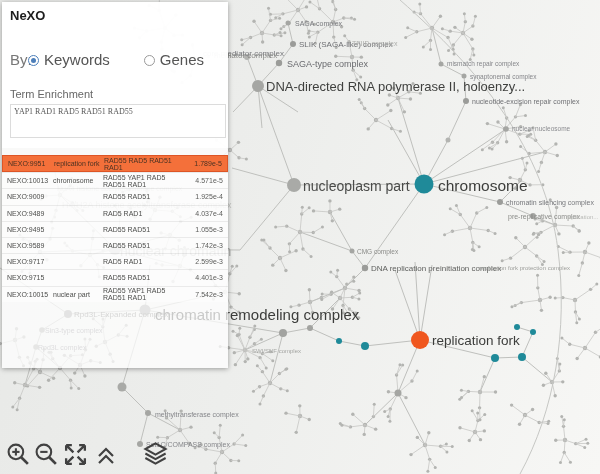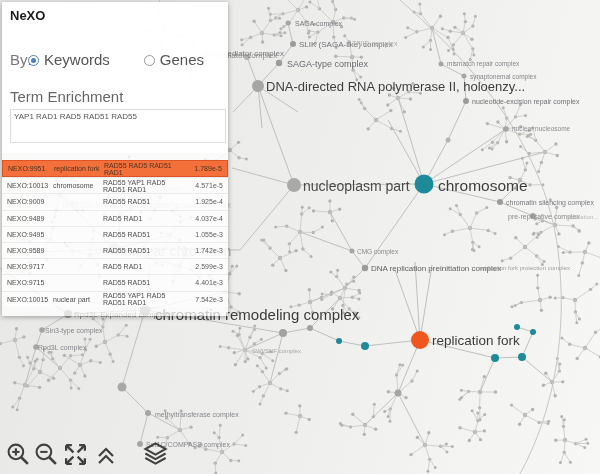--- a/index.html
+++ b/index.html
@@ -2,39 +2,39 @@
 <html><head>
 <meta charset="utf-8">
 <style>
   html,body{margin:0;padding:0;}
   body{width:600px;height:474px;overflow:hidden;font-family:"Liberation Sans",sans-serif;}
   #stage{position:relative;width:600px;height:474px;overflow:hidden;
          background:linear-gradient(105deg,#e7e8e6 0%,#edeeec 45%,#f7f7f5 100%);}
   #graph{position:absolute;left:0;top:0;z-index:1;}
 
   
-  #panel{position:absolute;left:2px;top:2px;width:226px;height:314px;z-index:5;
+  #panel{position:absolute;left:2px;top:2px;width:226px;height:366px;z-index:5;
          background:rgba(255,255,255,0.72);box-shadow:0 1px 5px rgba(0,0,0,0.35);}
   #panel-top{background:rgba(255,255,255,0.88);padding:4px 8px 6px 8px;}
   #app-title{font-size:13px;font-weight:bold;color:#1d1d1d;margin:2px 0 6px 0;}
   .search-row{display:flex;align-items:center;gap:9px;}
   #search-input{width:132px;height:18px;border:1px solid #c9c9c9;background:#fff;
                 font-size:8.5px;color:#333;padding:0 4px;outline:none;}
   #search-input::placeholder{color:#9a9a9a;}
   .icon-btn{width:16px;height:16px;display:inline-flex;align-items:center;justify-content:center;cursor:pointer;}
   .radio-row{display:flex;align-items:center;margin-top:28px;font-size:15px;color:#555;}
   .radio-row .by{width:18px;color:#777;}
   .radio{width:9px;height:9px;border-radius:50%;border:1px solid #9a9a9a;background:#fff;
          display:inline-block;margin-right:5px;position:relative;top:1px;}
   .radio.sel{border-color:#4d7fba;}
   .radio.sel::after{content:"";position:absolute;left:2px;top:2px;width:5px;height:5px;border-radius:50%;background:#4d7fba;}
   .radio-opt{display:flex;align-items:center;margin-right:34px;cursor:pointer;}
-  #enrich-heading{font-size:15px;color:#666;margin:20px 0 4px 0;}
+  #enrich-heading{font-size:11px;color:#666;margin:20px 0 4px 0;}
   #query-box{width:208px;height:28px;border:1px solid #dcdcdc;background:#fff;resize:none;
-             font-size:8px;color:#555;font-family:Liberation Sans, sans-serif;padding:2px 3px;outline:none;}
+             font-size:8px;color:#555;font-family:Liberation Serif, serif;padding:2px 3px;outline:none;}
   .param-row{display:flex;align-items:center;gap:4px;margin-top:7px;}
   .param-input{height:14px;border:1px solid #d5d5d5;background:#fff;font-size:8px;color:#555;padding:0 3px;outline:none;}
   #pv-input{width:56px;} #mg-input{width:62px;}
   .btn{height:18px;border:1px solid #c6c6c6;background:#f3f3f3;border-radius:2px;
        font-size:8.5px;color:#555;padding:0 6px;cursor:pointer;font-family:"Liberation Sans",sans-serif;}
   
   #result-table{margin-top:7px;}
   .rrow{display:grid;grid-template-columns:46px 50px 86px 1fr;align-items:center;
         height:15.2px;border-top:1px solid rgba(0,0,0,0.07);padding:0 5px 0 5px;
         font-size:7px;color:#4c4d4b;background:rgba(255,255,255,0.45);cursor:pointer;}

